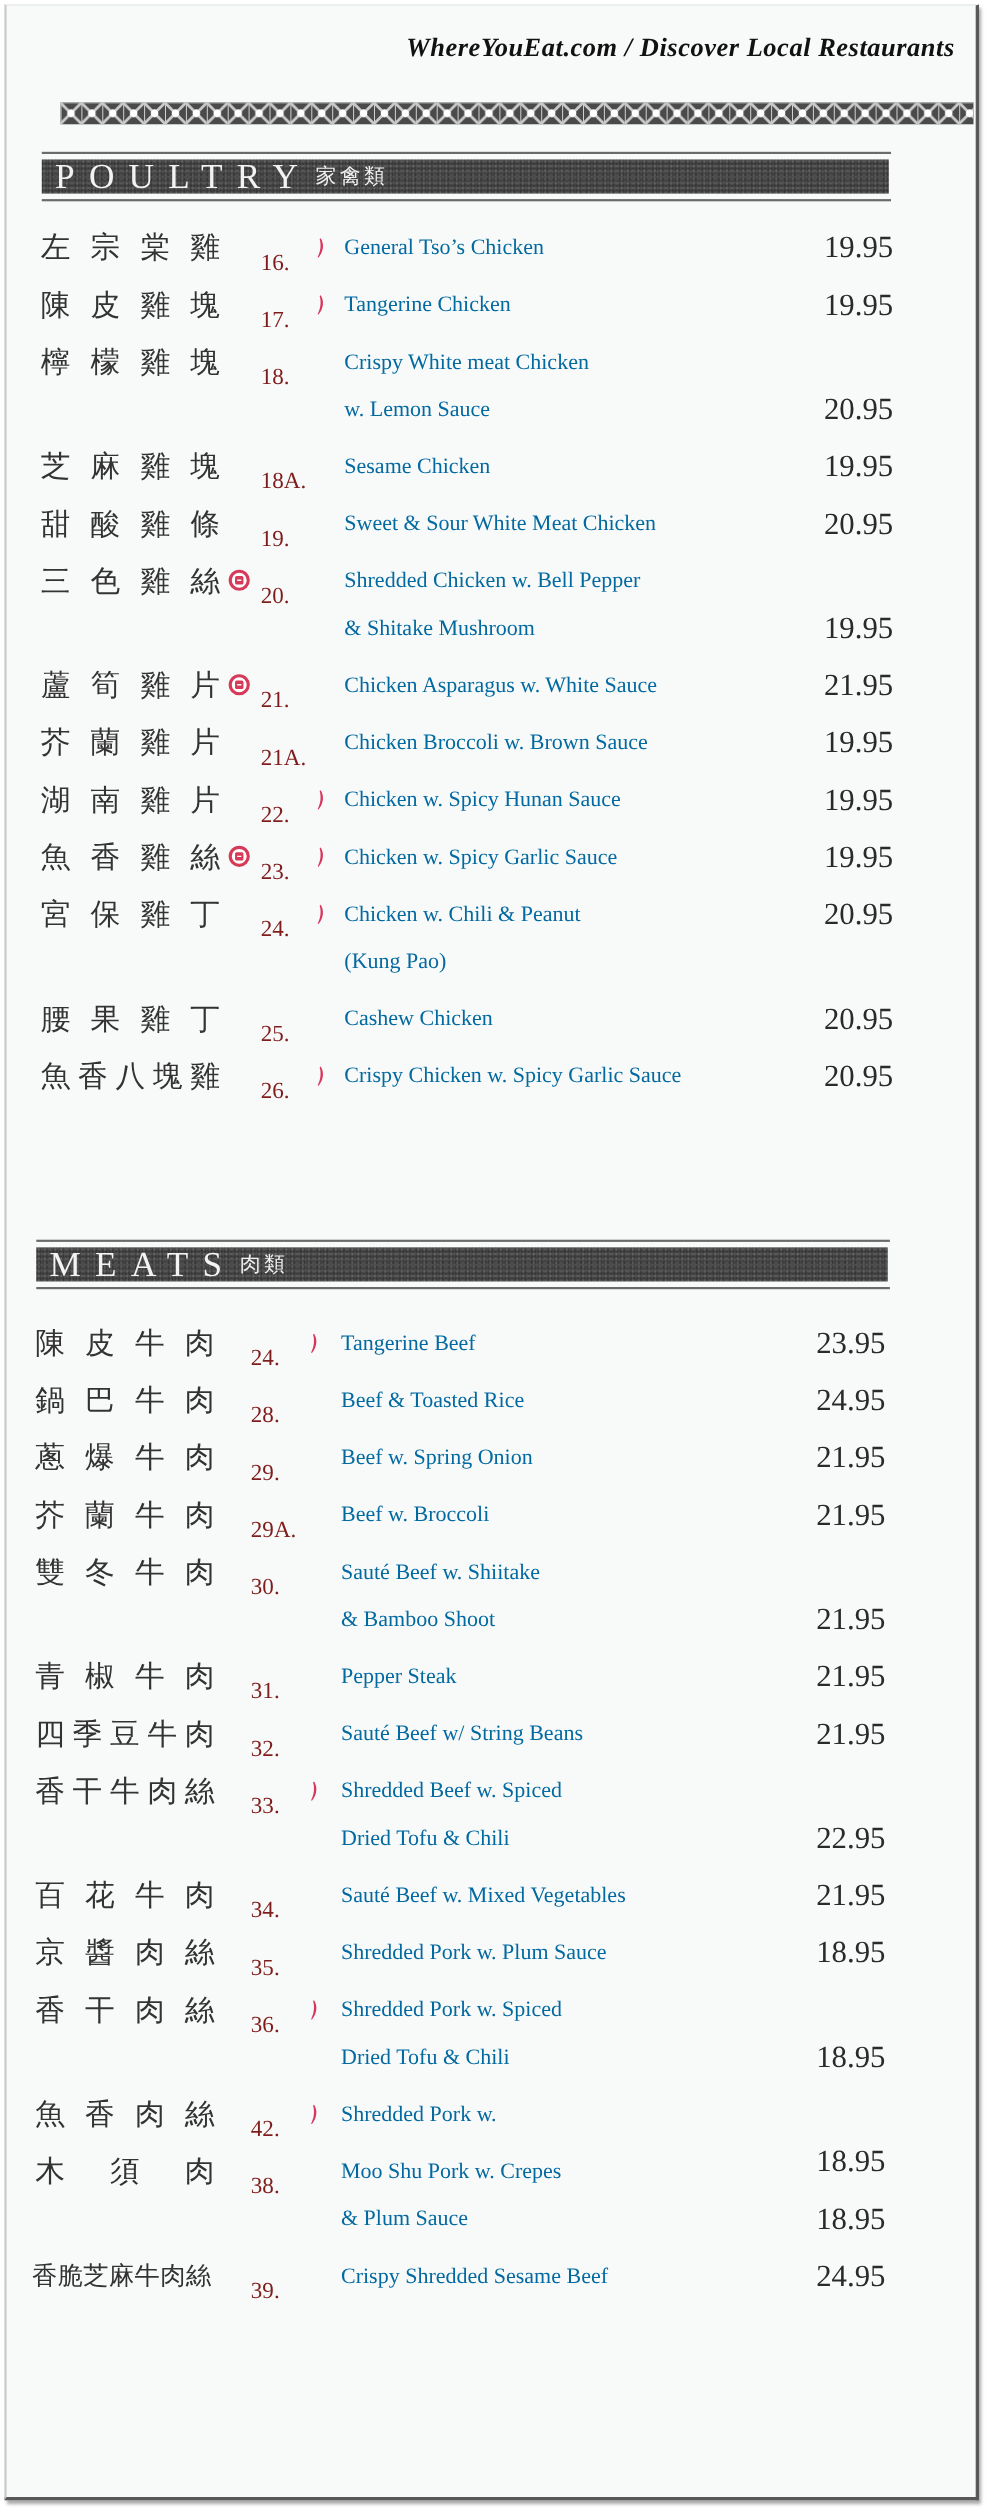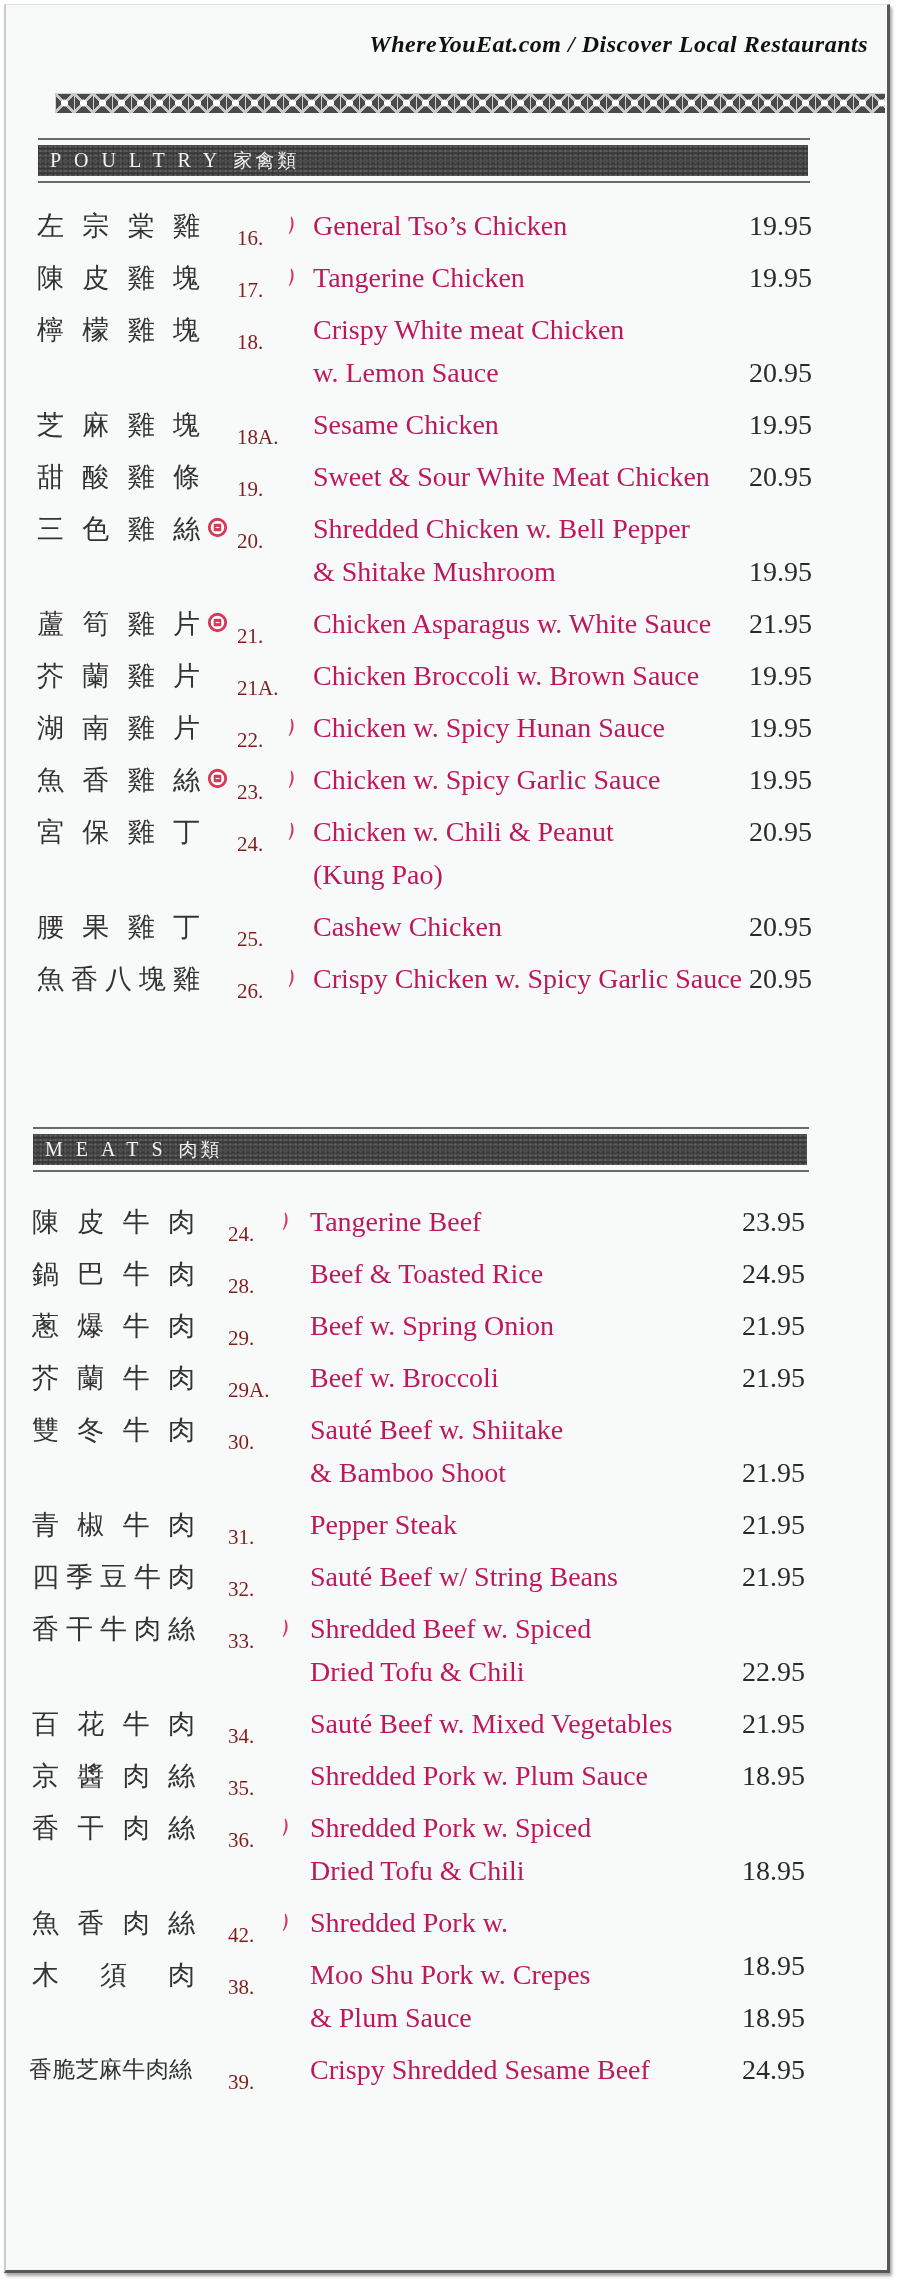--- a/index.html
+++ b/index.html
@@ -43,38 +43,38 @@
     position:absolute; left:0; right:2px; top:7px; height:31px;
     background-color:#4f4f4f;
     background-image:
       radial-gradient(rgba(255,255,255,.12) 1px, transparent 1.4px),
       radial-gradient(rgba(0,0,0,.30) 1px, transparent 1.4px);
     background-size:5px 4px, 3px 5px;
     background-position:0 0, 2px 1px;
     display:flex; align-items:center; padding-left:12px; box-sizing:border-box;
   }
   .head-en {
-    font-family:"Liberation Serif", serif; font-size:20px; line-height:31px;
+    font-family:"Liberation Serif", serif; font-size:32px; line-height:31px;
     letter-spacing:13px; color:#f3f3f3;
   }
   .head-zh {
     font-family:"DejaVu Sans", sans-serif; font-size:19px; line-height:31px;
     color:#f0f0f0; margin-left:3px; letter-spacing:3px;
   }
   .poultry-head { left:38px; top:138px; width:772px; }
   .meats-head { left:33px; top:1127px; width:776px; }
 
   .list { position:absolute; }
   .poultry-list { left:37px; top:199px; width:775px; }
   .meats-list { left:32px; top:1195px; width:773px; }
 
   .item { position:relative; padding:4.5px 0; }
   .poultry-list .item { padding-left:276px; }
   .meats-list .item { padding-left:278px; }
-  .name { font-size:28px; line-height:43px; white-space:nowrap; color:#be185d; }
+  .name { font-size:20px; line-height:43px; white-space:nowrap; color:#0369a1; }
   .ln { height:43px; }
   .zh {
     position:absolute; left:0; top:4.5px; width:163px; height:43px;
     display:flex; justify-content:space-between; align-items:center;
     font-family:"DejaVu Sans", sans-serif; font-size:27px; line-height:43px; color:#333;
   }
   .zh.compact { font-size:23px; left:-3px; }
   .num { position:absolute; top:18px; font-size:21px; line-height:43px; color:#7f1d1d; }
   .poultry-list .num { left:200px; }
   .meats-list .num { left:196px; }

